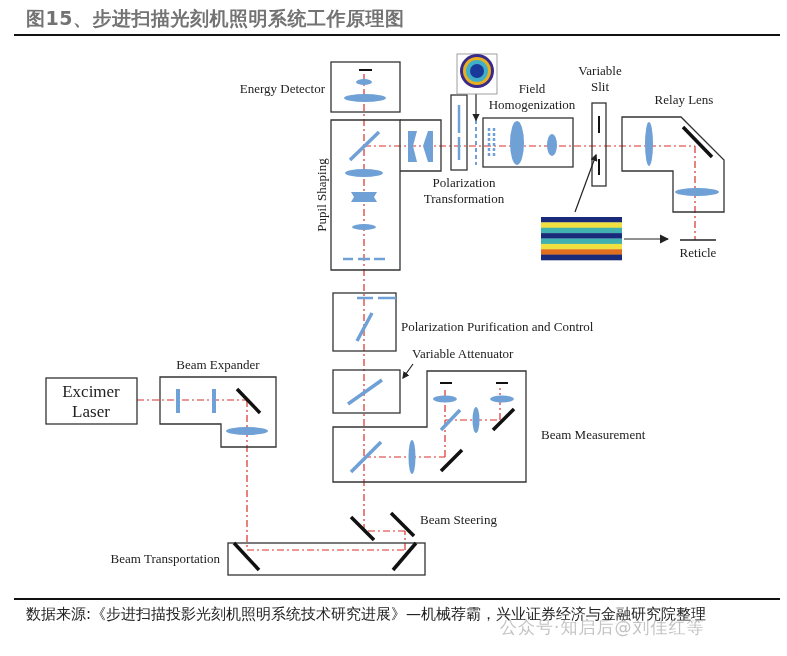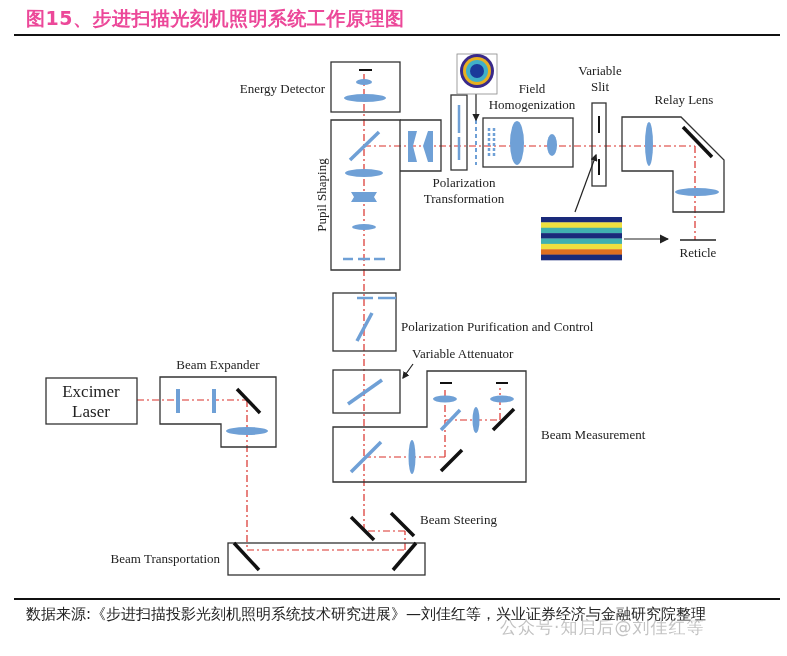--- a/index.html
+++ b/index.html
@@ -1,17 +1,17 @@
 <!DOCTYPE html>
 <html><head>
 <meta charset="utf-8">
 <style>
   html, body { margin: 0; padding: 0; background: #ffffff; }
   body { width: 787px; height: 656px; position: relative; overflow: hidden; font-family: "DejaVu Sans", sans-serif; }
-  .fig-title { position: absolute; left: 26px; top: 6px; font-size: 19px; font-weight: bold; color: #ec4899; letter-spacing: 0.5px; }
+  .fig-title { position: absolute; left: 26px; top: 6px; font-size: 19px; font-weight: bold; color: #737373; letter-spacing: 0.5px; }
   .rule-top { position: absolute; left: 14px; top: 34px; width: 766px; height: 2px; background: #111; }
   .rule-bottom { position: absolute; left: 14px; top: 598px; width: 766px; height: 2px; background: #111; }
   .source { position: absolute; left: 26px; top: 602px; width: 750px; font-size: 15px; line-height: 25px; color: #222; }
   .watermark { position: absolute; left: 500px; top: 616px; font-size: 17px; color: rgba(120,120,120,0.45); letter-spacing: 1px; }
   svg { position: absolute; left: 0; top: 0; }
   .lbl { font-family: "Liberation Serif", serif; fill: #222; font-size: 13px; }
   .lbl-big { font-family: "Liberation Serif", serif; fill: #222; font-size: 17px; }
   .box { fill: none; stroke: #333; stroke-width: 1.3; }
   .beam { fill: none; stroke: #d9302a; stroke-width: 1.2; stroke-dasharray: 7 3 2 3; }
   .lens { fill: #6fa0d6; }
@@ -189,14 +189,14 @@
     <ellipse class="lens" cx="697" cy="192" rx="22" ry="4"></ellipse>
   </g>
 
   <g>
     <line x1="680" y1="240" x2="716" y2="240" stroke="#222" stroke-width="1.5"></line>
     <text class="lbl" x="698" y="257" text-anchor="middle">Reticle</text>
   </g>
 </svg>
 
 <div class="rule-bottom"></div>
-<div class="source">数据来源:《步进扫描投影光刻机照明系统技术研究进展》—刘佳红等，兴业证券经济与金融研究院整理</div>
+<div class="source">数据来源:《步进扫描投影光刻机照明系统技术研究进展》—机械荐霸，兴业证券经济与金融研究院整理</div>
 <div class="watermark">公众号·知启后@刘佳红等</div>
 
 </body></html>

